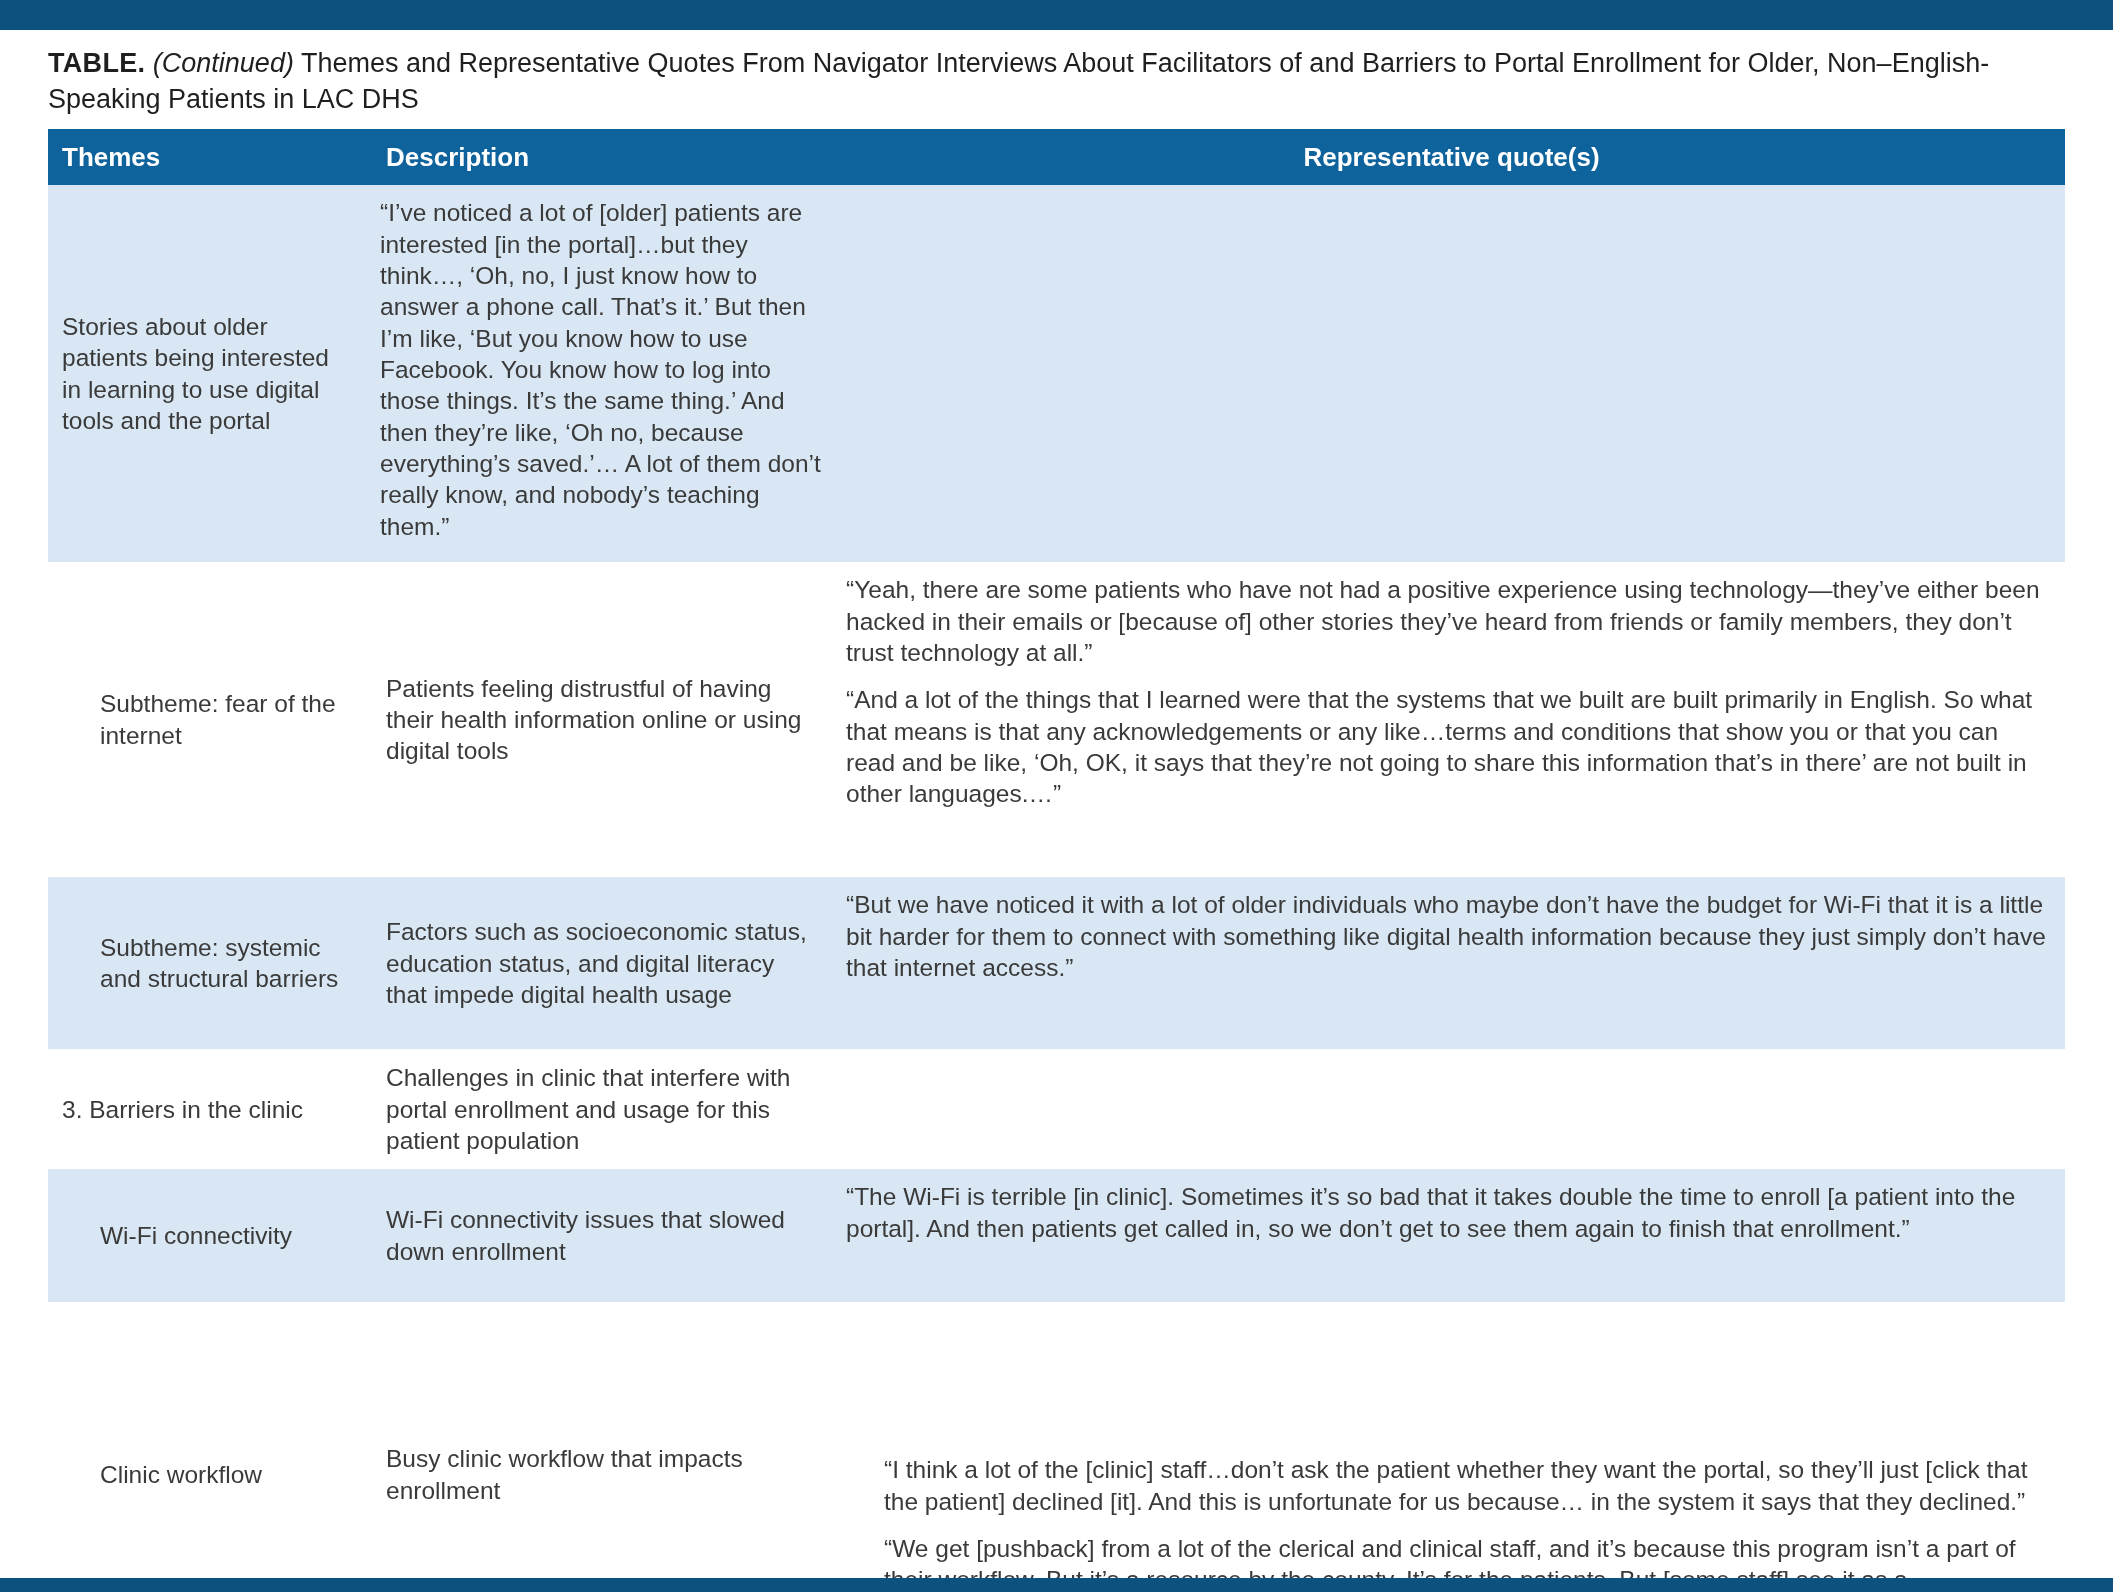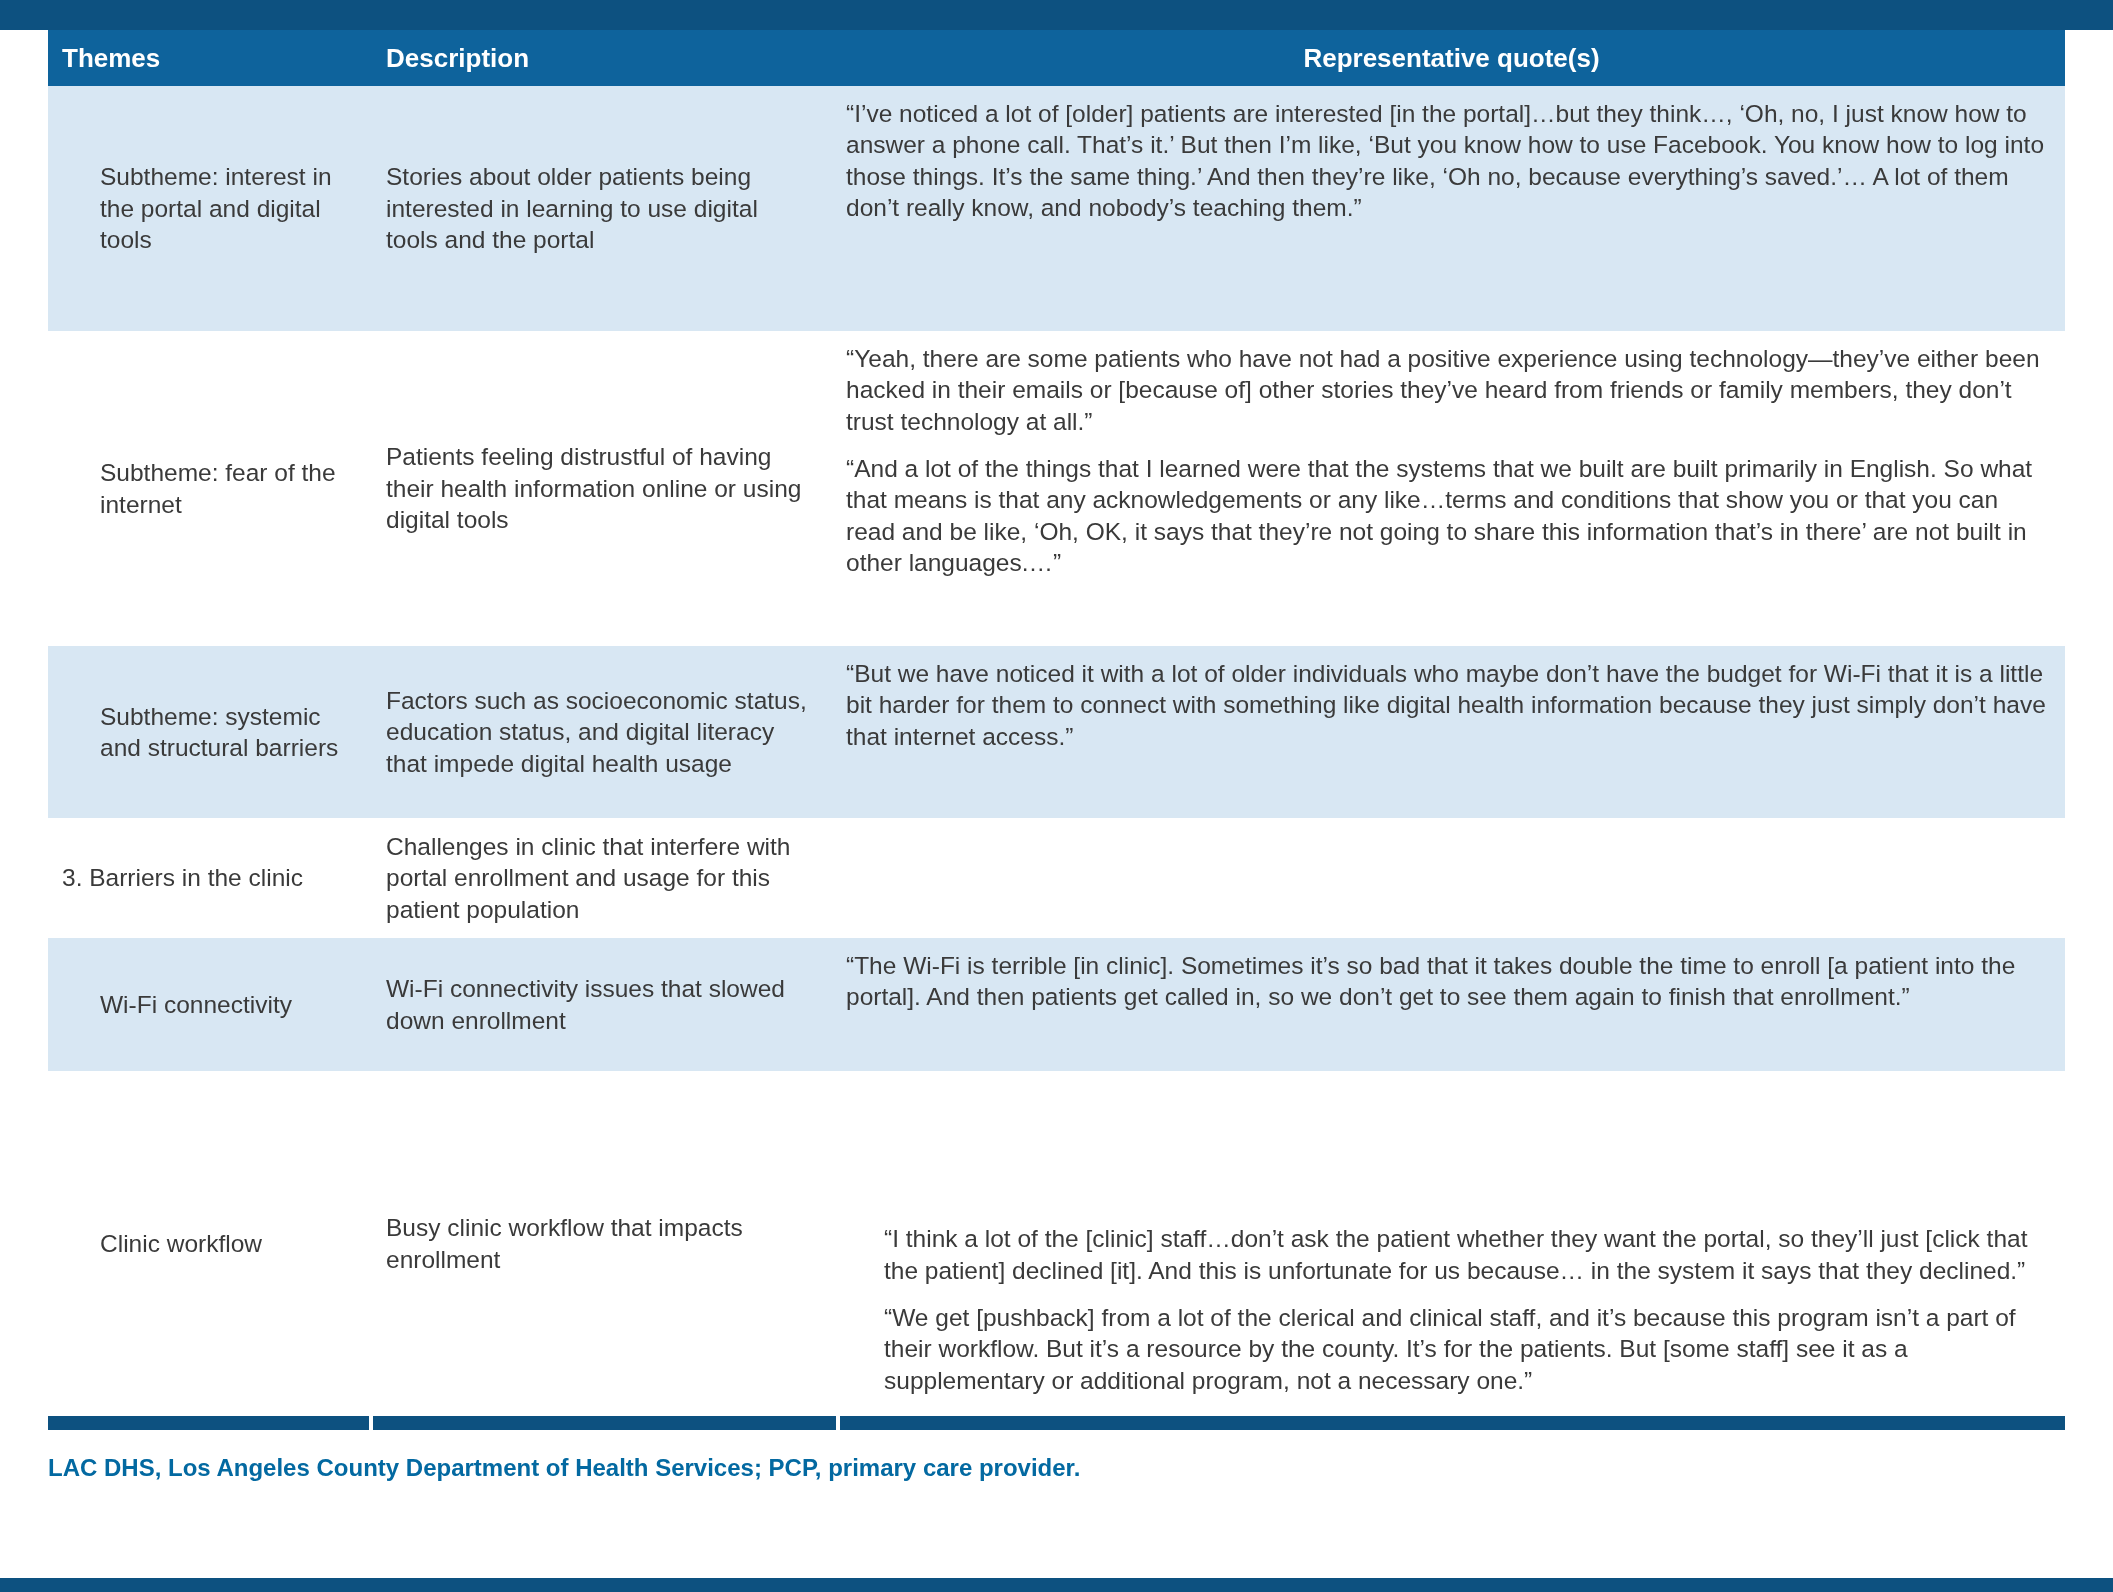--- a/index.html
+++ b/index.html
@@ -101,33 +101,35 @@
     background: #0d5180;
   }
 </style>
 </head>
 <body>
 
 <div class="top-bar"></div>
 
 <div class="content">
 
+  <p class="title">
+    <span class="lbl">TABLE.</span>
+    <span class="cont">(Continued)</span>
+    <span>Themes and Representative Quotes From Navigator Interviews About Facilitators of and Barriers to Portal Enrollment for Older, Non–English-Speaking Patients in LAC DHS</span>
+  </p>
 
   <div class="table">
 
     <div class="hrow">
       <div class="hcell themes">Themes</div>
       <div class="hcell desc">Description</div>
       <div class="hcell quote">Representative quote(s)</div>
     </div>
 
     <div class="row alt r1">
-      <div class="cell theme indent">
-        <span>Subtheme: interest in the portal and digital tools</span>
-      </div>
       <div class="cell desc">
         <span>Stories about older patients being interested in learning to use digital tools and the portal</span>
       </div>
       <div class="cell quotes">
         <p>“I’ve noticed a lot of [older] patients are interested [in the portal]…but they think…, ‘Oh, no, I just know how to answer a phone call. That’s it.’ But then I’m like, ‘But you know how to use Facebook. You know how to log into those things. It’s the same thing.’ And then they’re like, ‘Oh no, because everything’s saved.’… A lot of them don’t really know, and nobody’s teaching them.”</p>
       </div>
     </div>
 
     <div class="row r2">
       <div class="cell theme indent">

